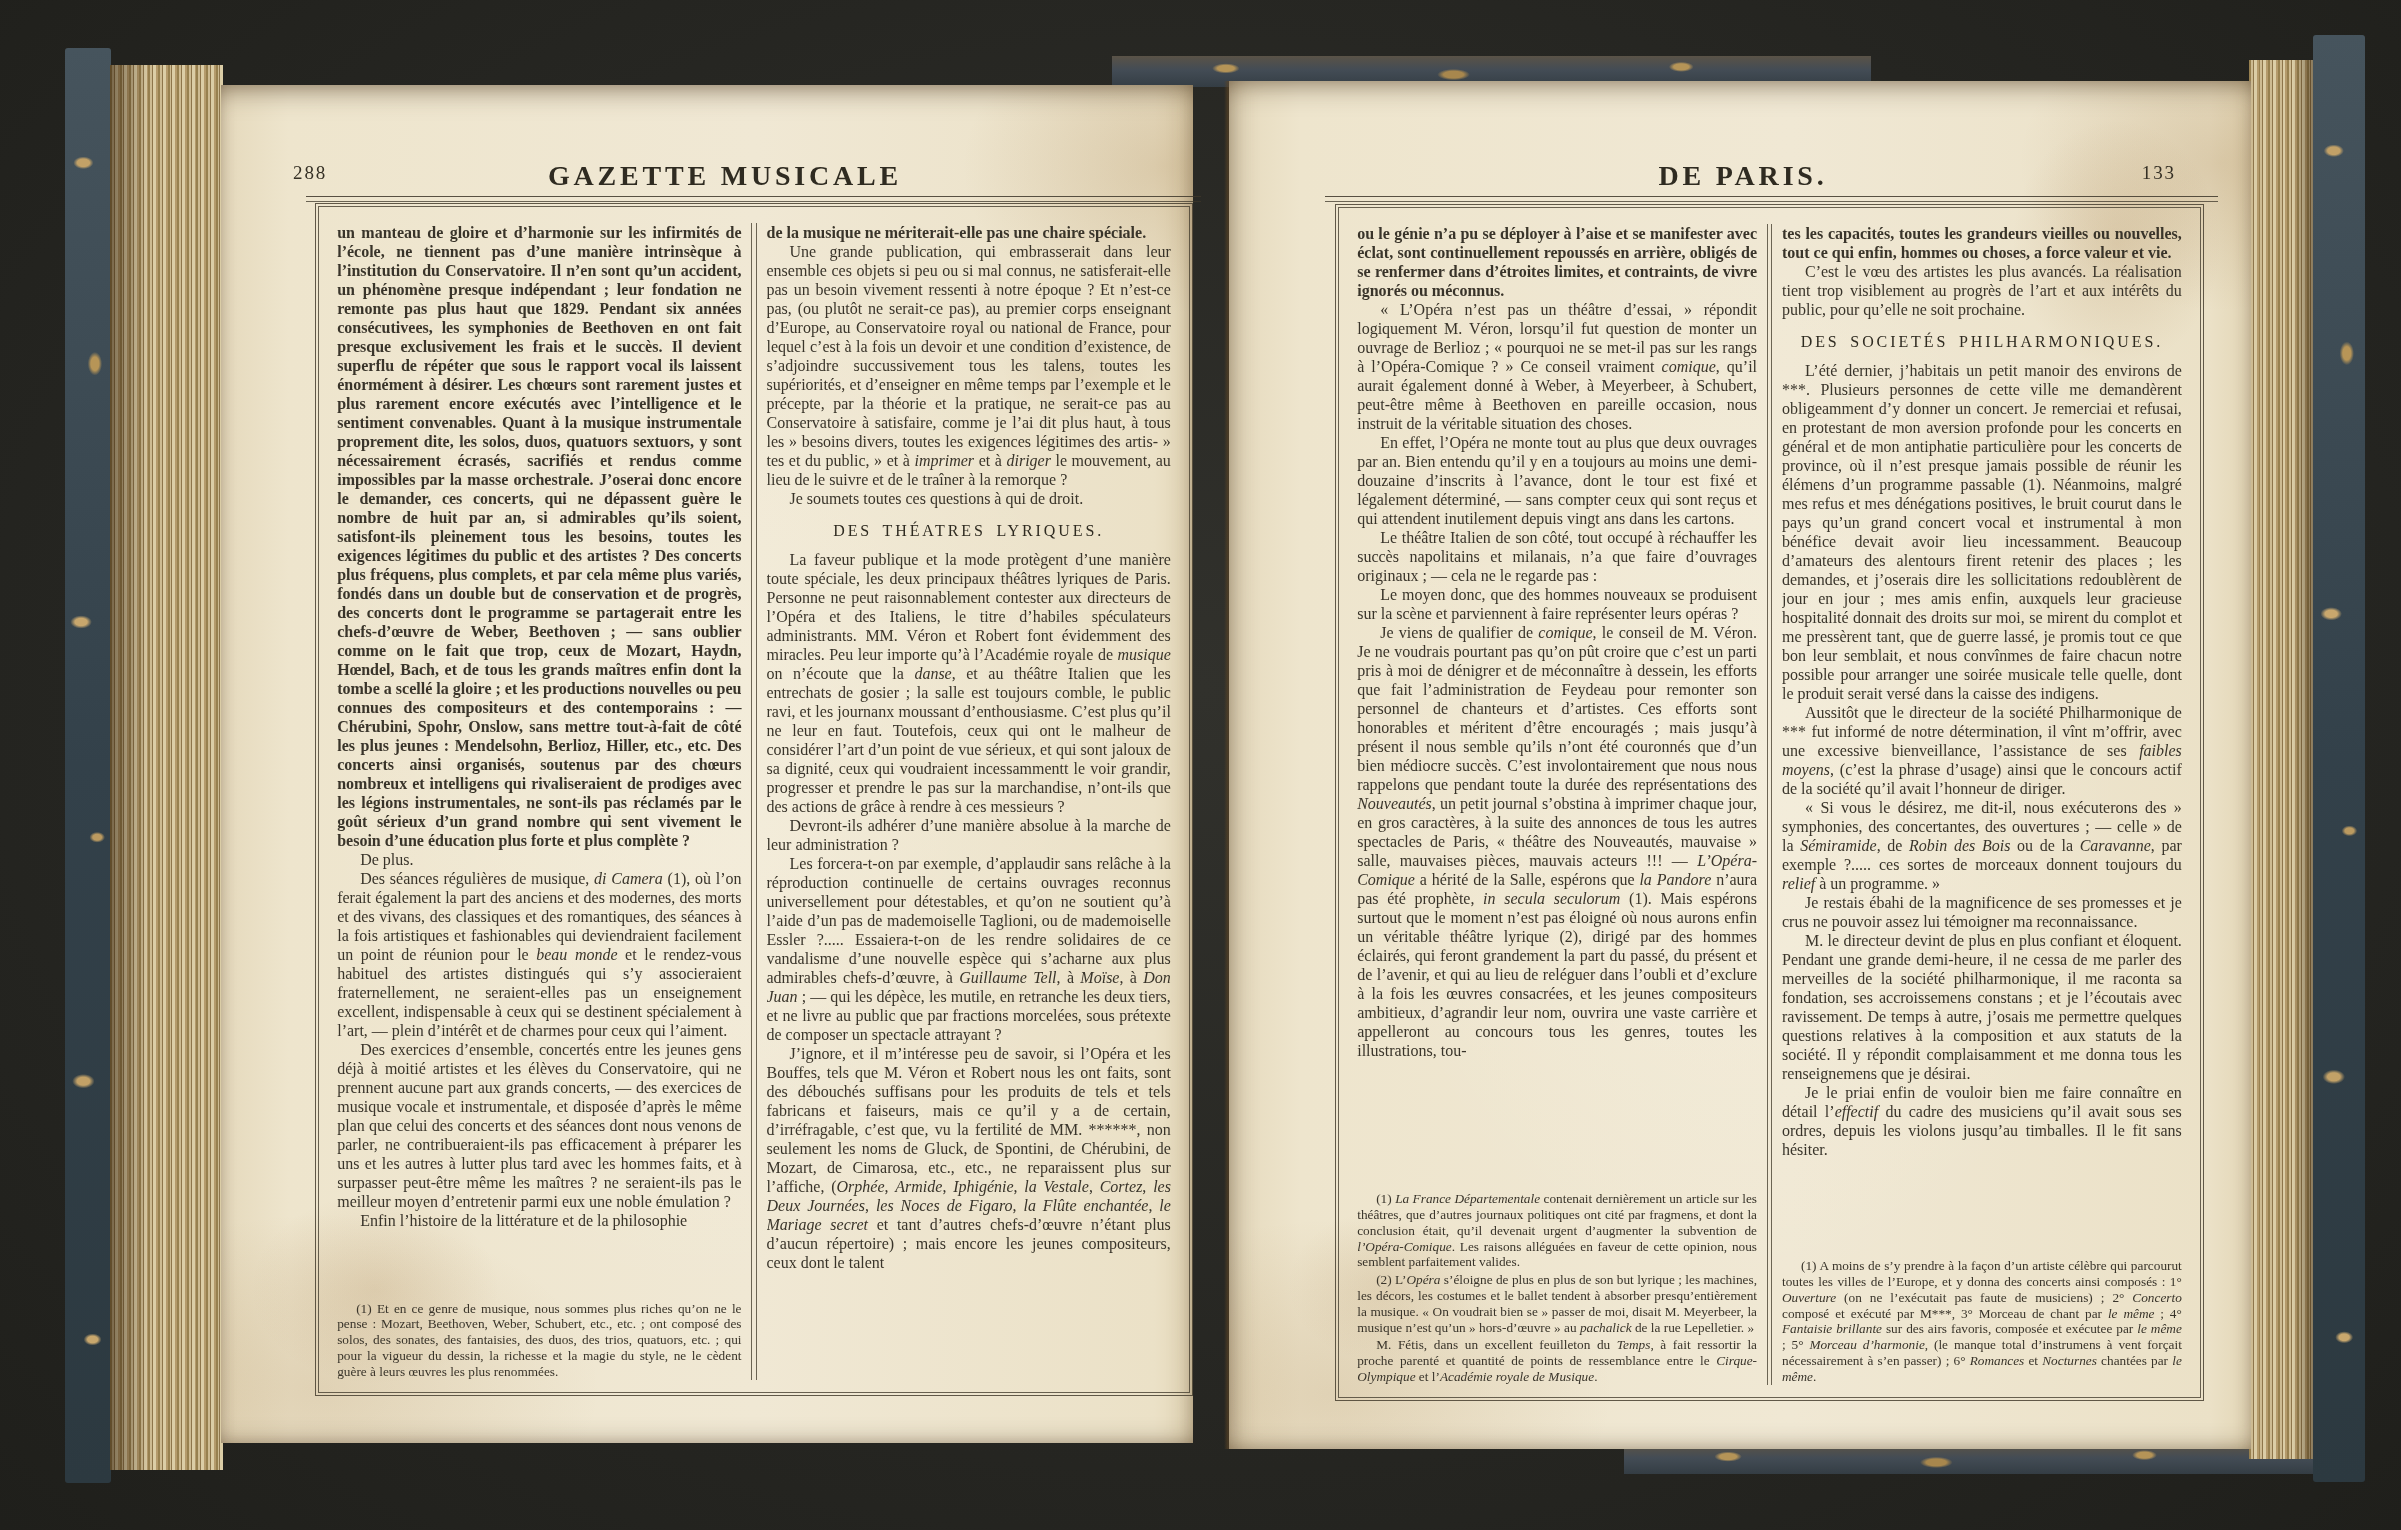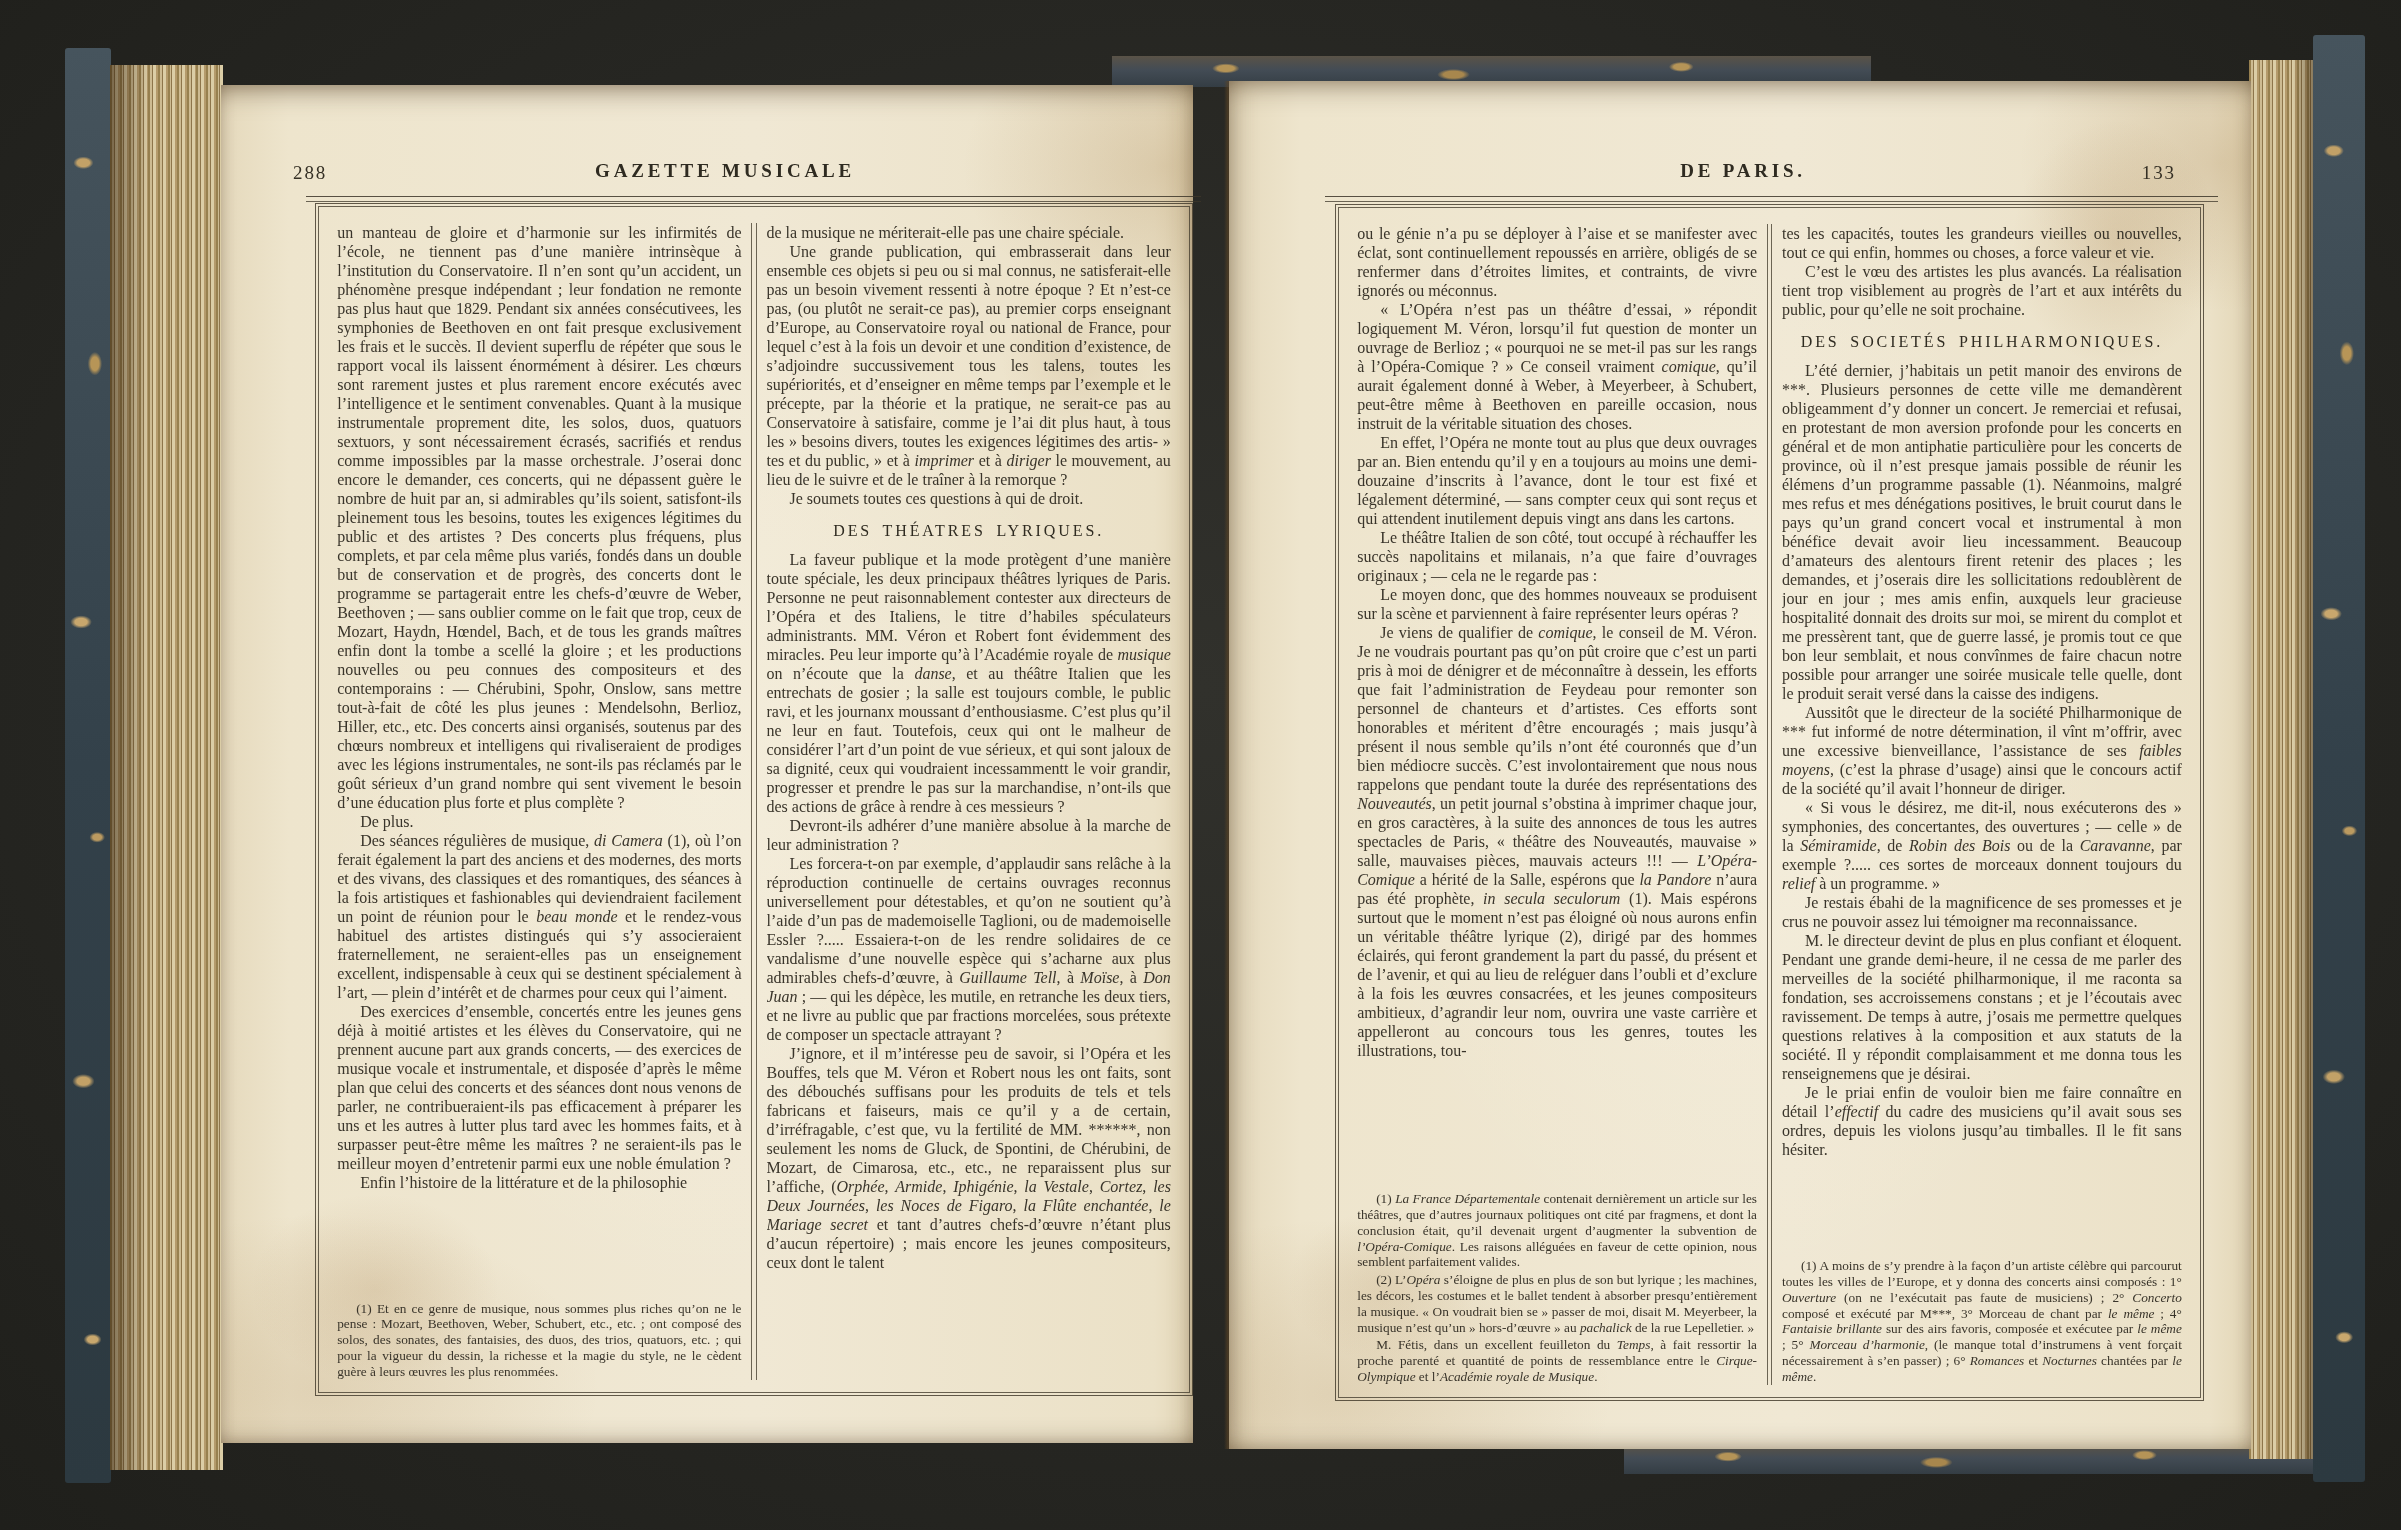--- a/index.html
+++ b/index.html
@@ -55,37 +55,37 @@
         box-shadow:inset 0 23px 27px -19px rgba(70,48,22,.50),
                    inset 0 -17.3px 23px -17.3px rgba(70,48,22,.40),
                    inset 17.3px 0 27px -15.4px rgba(70,48,22,.42),
                    inset -11.5px 0 19px -13.4px rgba(70,48,22,.32);}
   .gutter{position:absolute;left:1224px;top:81px;width:7.7px;height:1368px;
         background:linear-gradient(90deg,rgba(92,68,36,0),rgba(92,68,36,.65) 50%,rgba(92,68,36,0));}
   .stain{position:absolute;border-radius:50%;pointer-events:none;}
 
   
   .pagenum{position:absolute;font-size:19px;letter-spacing:1.9px;color:#353025;}
-  .runtitle{position:absolute;text-align:center;font-weight:bold;font-size:19px;
+  .runtitle{position:absolute;text-align:center;font-weight:bold;font-size:28px;
             letter-spacing:3.8px;color:#2f2b21;}
   .headrule{position:absolute;height:3.8px;border-top:1.9px solid rgba(62,55,42,.85);
             border-bottom:1px solid rgba(62,55,42,.75);}
   .frame{position:absolute;border:1px solid rgba(70,62,47,.85);}
   .frame::after{content:"";position:absolute;inset:1.9px;border:1px solid rgba(70,62,47,.8);pointer-events:none;}
 
   .cols{position:absolute;left:15.4px;right:15.4px;top:19px;bottom:15.4px;display:flex;}
   .col{flex:1 1 0;display:flex;flex-direction:column;overflow:hidden;padding:0 5.8px;min-width:0;}
   .coldiv{flex:0 0 3.8px;margin:0 3.8px;border-left:1px solid rgba(74,66,50,.8);
           border-right:1px solid rgba(74,66,50,.8);}
   .col-main{flex:0 1 auto;overflow:hidden;}
   .col-foot{margin-top:auto;padding-top:9.6px;}
 
   .col-main, .col-foot{font-size:16px;line-height:19px;text-align:justify;color:#39342a;}
   .para{margin:0;text-indent:23px;}
-  .noindent{text-indent:0;}
+  .noindent{text-indent:0;font-weight:bold;}
   .heading{margin:12.5px 0 10.6px;text-align:center;font-weight:normal;font-size:16px;
            letter-spacing:2.9px;word-spacing:3.8px;text-indent:0;color:#2f2b21;}
   .fn{margin:0;font-size:13.3px;line-height:15.8px;text-indent:19px;}
   .fn + .fn{margin-top:1.9px;}
   i{font-style:italic;}
 </style>
 </head>
 <body>
 
 <div class="stage">

